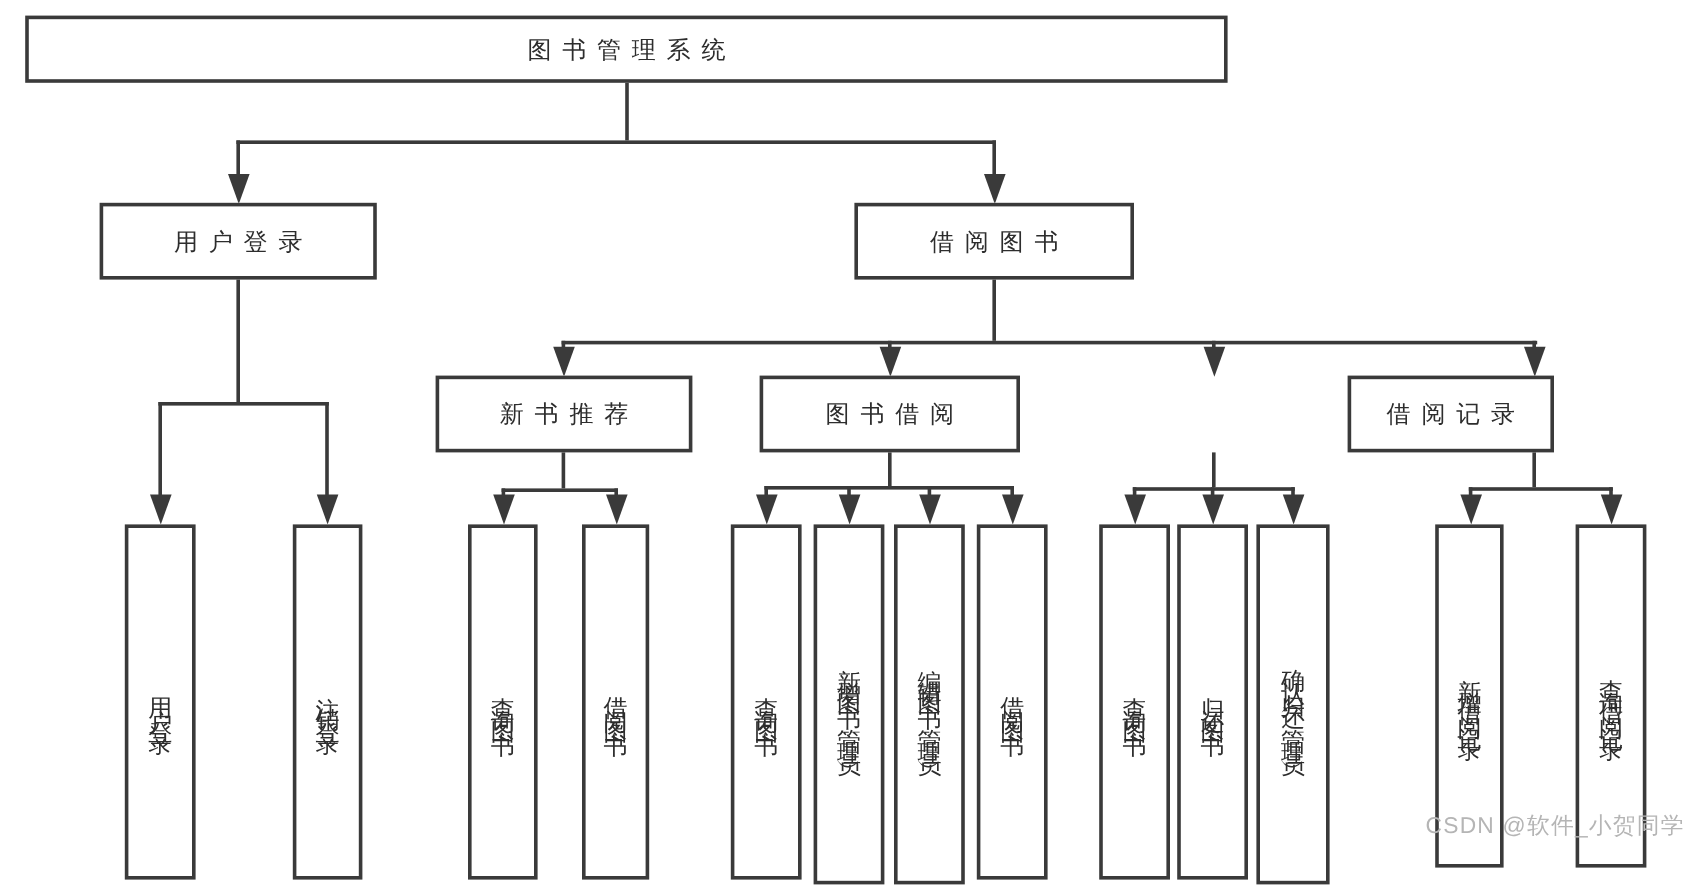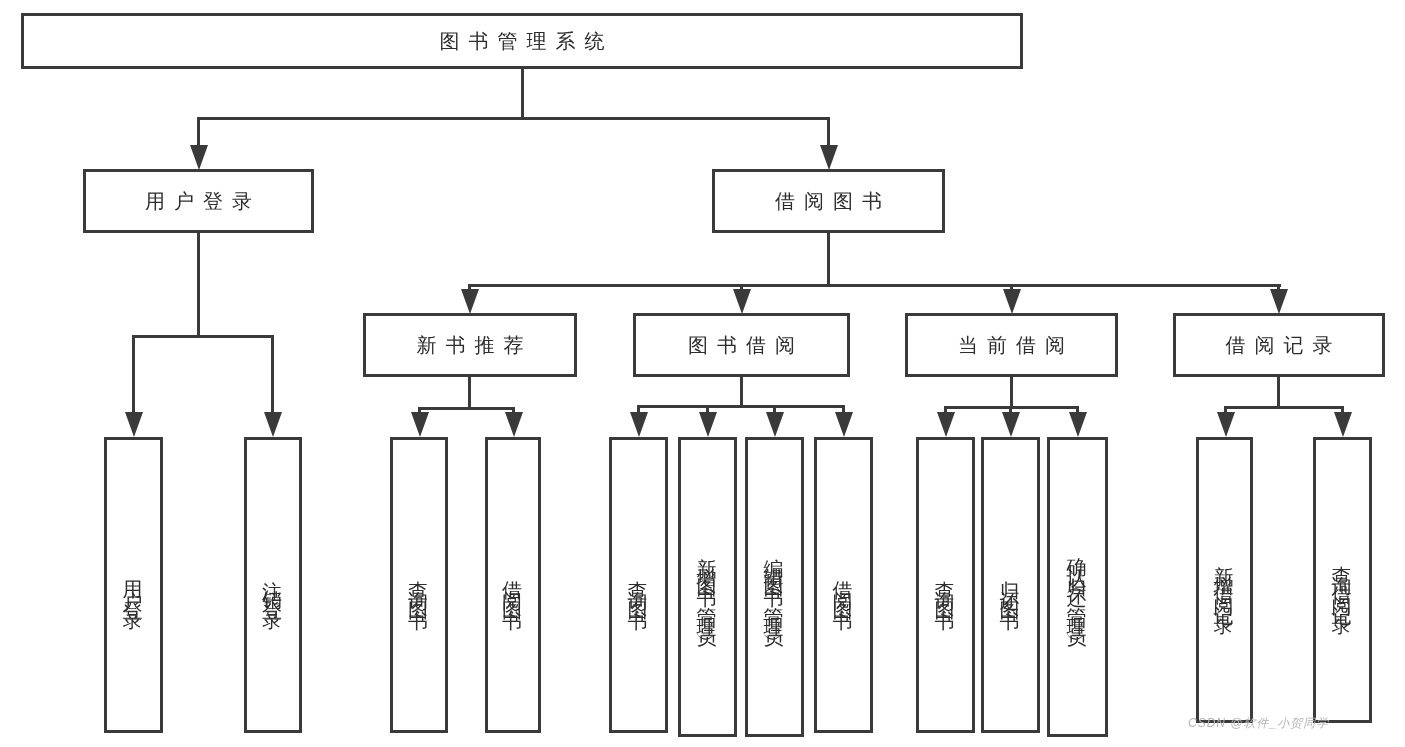--- a/index.html
+++ b/index.html
@@ -50,27 +50,26 @@
   .ah{
     position:absolute;
     width:0;height:0;
     border-left:9px solid transparent;
     border-right:9px solid transparent;
     border-top:25px solid var(--line);
   }
   .watermark{
     position:absolute;
     left:1188px;
-    top:715px;
-    font-size:12px;
+    top:675px;
+    font-size:19px;
     letter-spacing:1px;
     color:var(--wm);
     z-index:10;
     white-space:nowrap;
-    font-style:italic;
   }
 </style>
 </head>
 <body>
 
 <div class="canvas">
 
   <div class="box" style="left:21px;top:13px;width:1002px;height:56px">
     <span class="h-label">图书管理系统</span>
   </div>
@@ -106,24 +105,21 @@
   <div class="ah" style="left:1003px;top:289px"></div>
   <div class="vl" style="left:1277px;top:284px;height:8px"></div>
   <div class="ah" style="left:1270px;top:289px"></div>
 
   <div class="box" style="left:633px;top:313px;width:217px;height:64px">
     <span class="h-label">图书借阅</span>
   </div>
   <div class="box" style="left:363px;top:313px;width:214px;height:64px">
     <span class="h-label">新书推荐</span>
   </div>
-  <div class="box" style="left:905px;top:313px;width:213px;height:64px">
-    <span class="h-label">当前借阅</span>
-  </div>
-  <div class="box" style="left:1173px;top:313px;width:212px;height:64px">
+  <div class="box" style="left:1123px;top:313px;width:172px;height:64px">
     <span class="h-label">借阅记录</span>
   </div>
 
   <div class="vl" style="left:468px;top:377px;height:30px"></div>
   <div class="hl" style="left:418px;top:407px;width:97px"></div>
   <div class="vl" style="left:418px;top:407px;height:8px"></div>
   <div class="ah" style="left:411px;top:412px"></div>
   <div class="vl" style="left:512px;top:407px;height:8px"></div>
   <div class="ah" style="left:505px;top:412px"></div>
 

